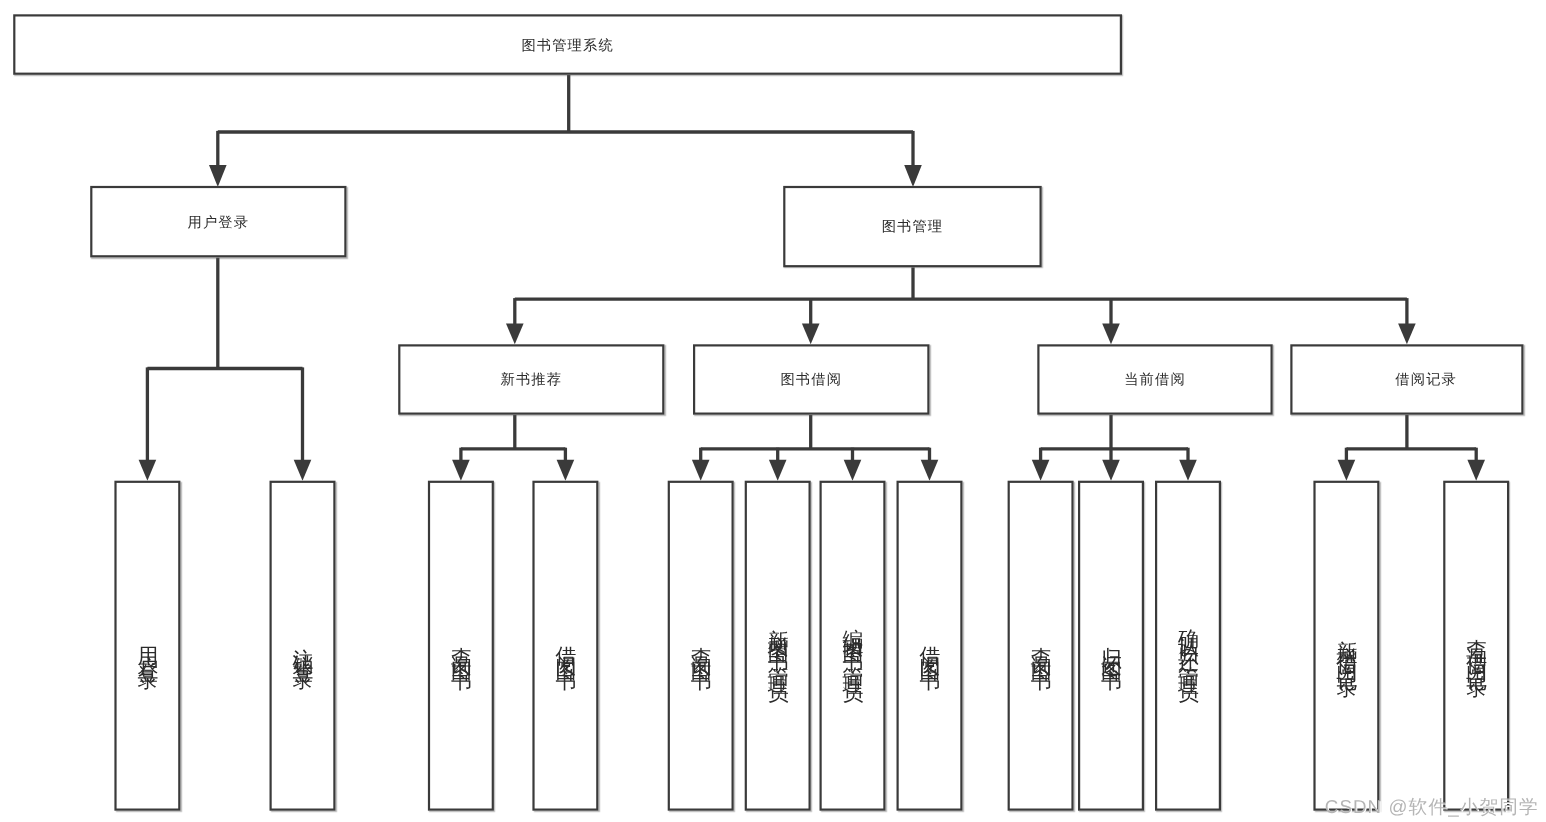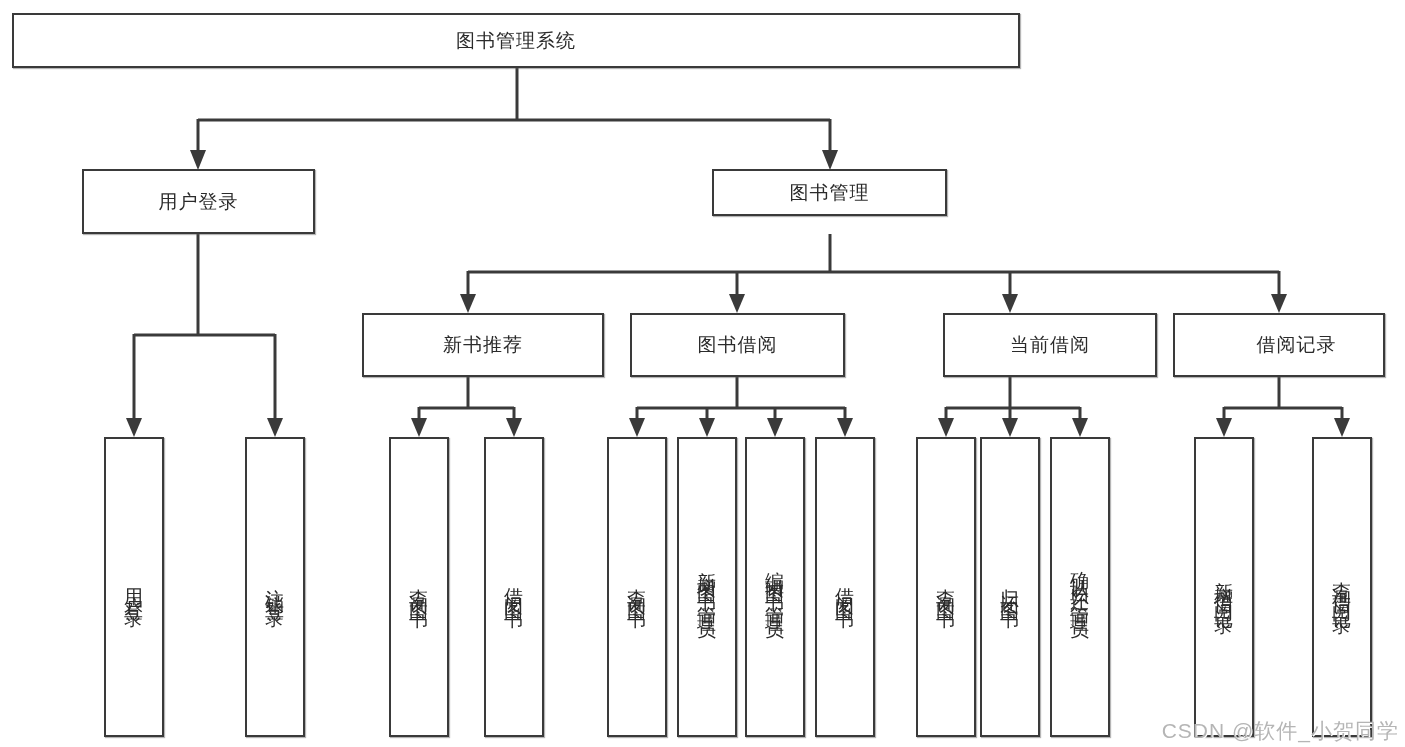--- a/index.html
+++ b/index.html
@@ -28,38 +28,38 @@
     box-sizing: border-box;
     border: 2px solid #3a3a3a;
     background: #ffffff;
     color: #2b2b2b;
     display: flex;
     align-items: center;
     justify-content: center;
     box-shadow: 1px 1px 1px rgba(90,90,90,0.45);
   }
   .hbox {
-    font-size: 19px;
+    font-size: 13px;
     letter-spacing: 1px;
   }
   .vbox {
     writing-mode: vertical-rl;
     text-orientation: mixed;
     font-size: 19px;
     letter-spacing: 7px;
     line-height: 1;
     top: 437px;
     width: 60px;
     height: 300px;
     text-align: center;
   }
   
   .root    { left: 12px;   top: 13px;  width: 1008px; height: 55px; }
   .b-login { left: 82px;   top: 169px; width: 233px;  height: 65px; }
-  .b-mgmt  { left: 712px;  top: 169px; width: 235px;  height: 47px; }
+  .b-mgmt  { left: 712px;  top: 169px; width: 235px;  height: 74px; }
   .s-rec   { left: 362px;  top: 313px; width: 242px;  height: 64px; }
   .s-bor   { left: 630px;  top: 313px; width: 215px;  height: 64px; }
   .s-cur   { left: 903px;  top: 313px; width: 214px;  height: 64px; margin-left: 40px; }
   .s-rcd   { left: 1173px; top: 313px; width: 212px;  height: 64px; padding-left: 35px; }
   
   .l1  { left: 104px;  }
   .l2  { left: 245px;  }
   .l3  { left: 389px;  }
   .l4  { left: 484px;  }
   .l5  { left: 607px;  }
@@ -68,21 +68,21 @@
   .l8  { left: 815px;  }
   .l9  { left: 916px;  }
   .l10 { left: 980px;  }
   .l11 { left: 1050px; }
   .l12 { left: 1194px; }
   .l13 { left: 1312px; }
   #watermark {
     position: absolute;
     right: 6px;
     bottom: 2px;
-    font-size: 21px;
+    font-size: 17px;
     color: #b5b5b5;
     letter-spacing: 1px;
     z-index: 5;
     text-shadow: 1px 1px 0 #ffffff;
   }
 </style>
 </head>
 <body>
 
 <div id="canvas">

